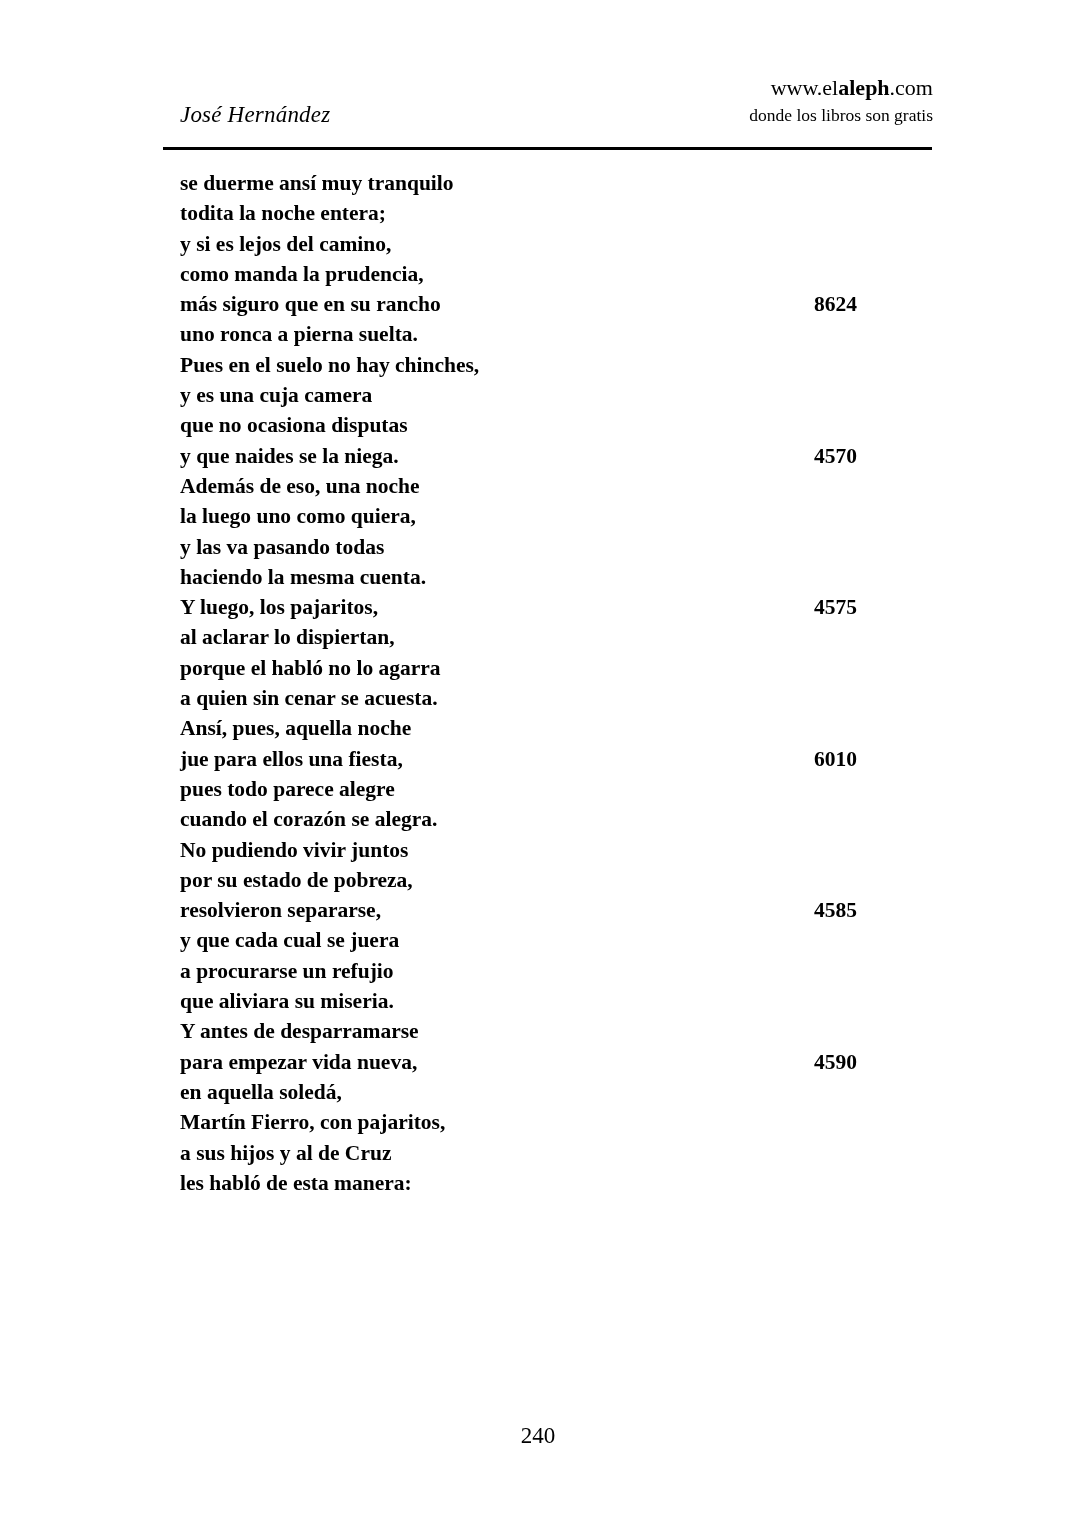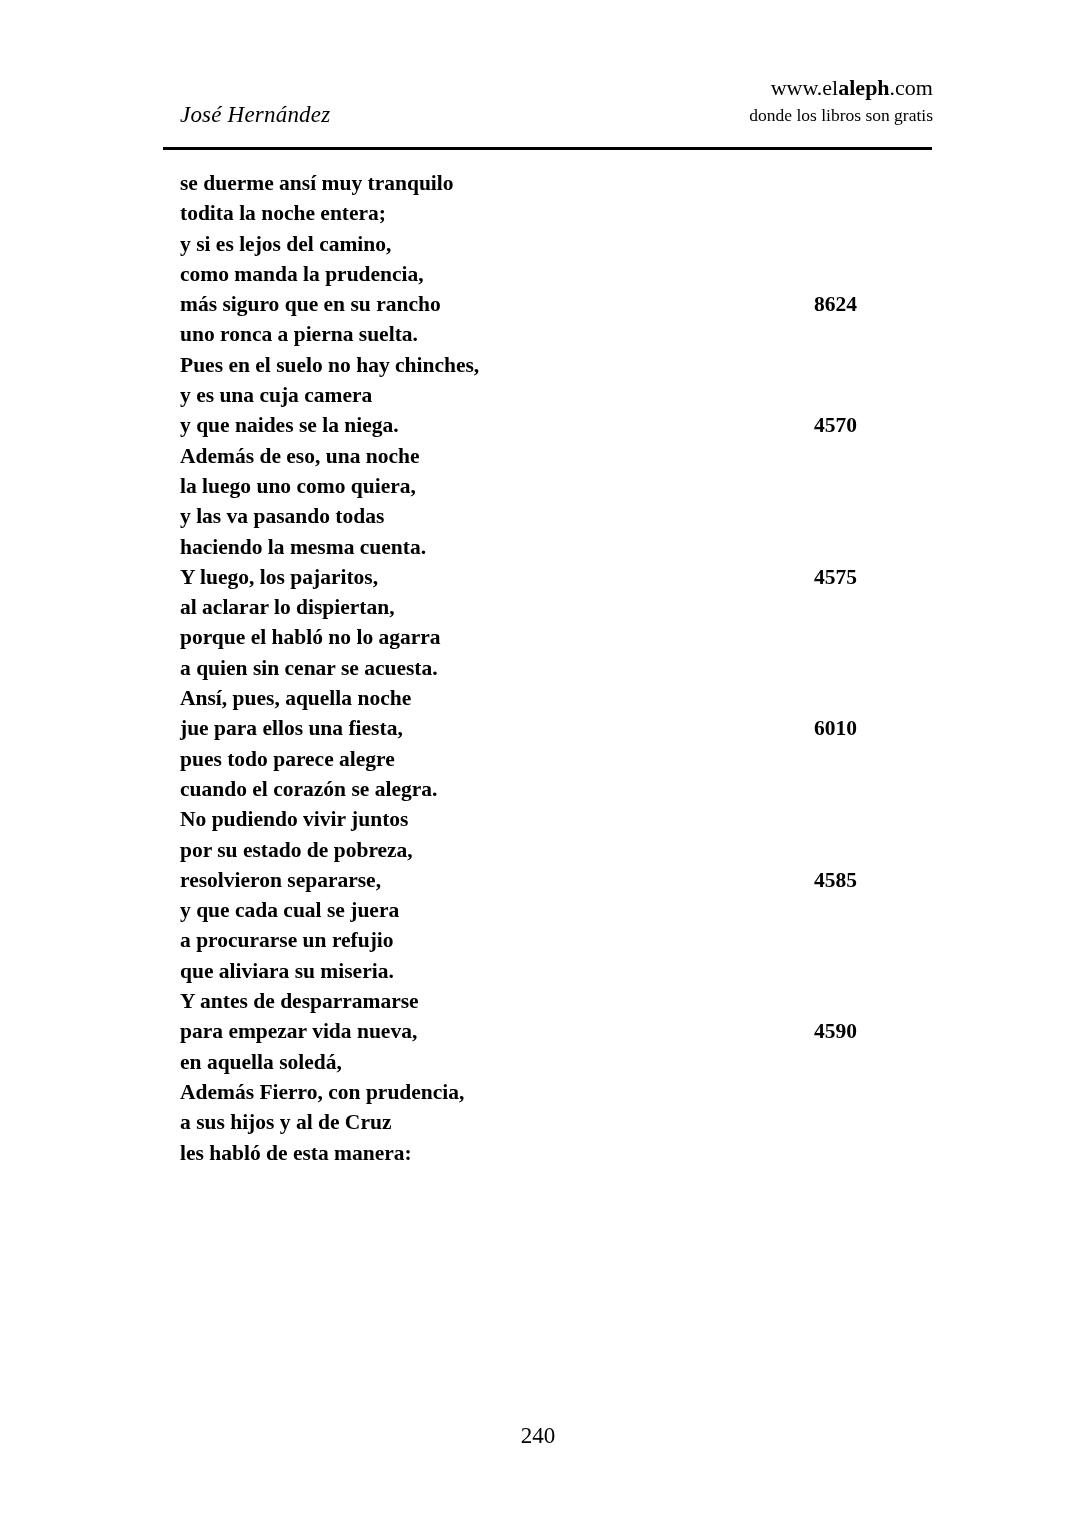--- a/index.html
+++ b/index.html
@@ -160,20 +160,23 @@
       <div class="verse-row">
         <div class="verse-text">uno ronca a pierna suelta.</div>
       </div>
       <div class="verse-row">
         <div class="verse-text">Pues en el suelo no hay chinches,</div>
       </div>
       <div class="verse-row">
         <div class="verse-text">y es una cuja camera</div>
       </div>
       <div class="verse-row">
+        <div class="verse-text">que no ocasiona disputas</div>
+      </div>
+      <div class="verse-row">
         <div class="verse-text">y que naides se la niega.</div>
         <div class="verse-number">4570</div>
       </div>
       <div class="verse-row">
         <div class="verse-text">Además de eso, una noche</div>
       </div>
       <div class="verse-row">
         <div class="verse-text">la luego uno como quiera,</div>
       </div>
       <div class="verse-row">
@@ -231,21 +234,21 @@
         <div class="verse-text">Y antes de desparramarse</div>
       </div>
       <div class="verse-row">
         <div class="verse-text">para empezar vida nueva,</div>
         <div class="verse-number">4590</div>
       </div>
       <div class="verse-row">
         <div class="verse-text">en aquella soledá,</div>
       </div>
       <div class="verse-row">
-        <div class="verse-text">Además Fierro, con prudencia,</div>
+        <div class="verse-text">Martín Fierro, con pajaritos,</div>
       </div>
       <div class="verse-row">
         <div class="verse-text">a sus hijos y al de Cruz</div>
       </div>
       <div class="verse-row">
         <div class="verse-text">les habló de esta manera:</div>
       </div>
     </div>
 
   <div class="page-footer">

